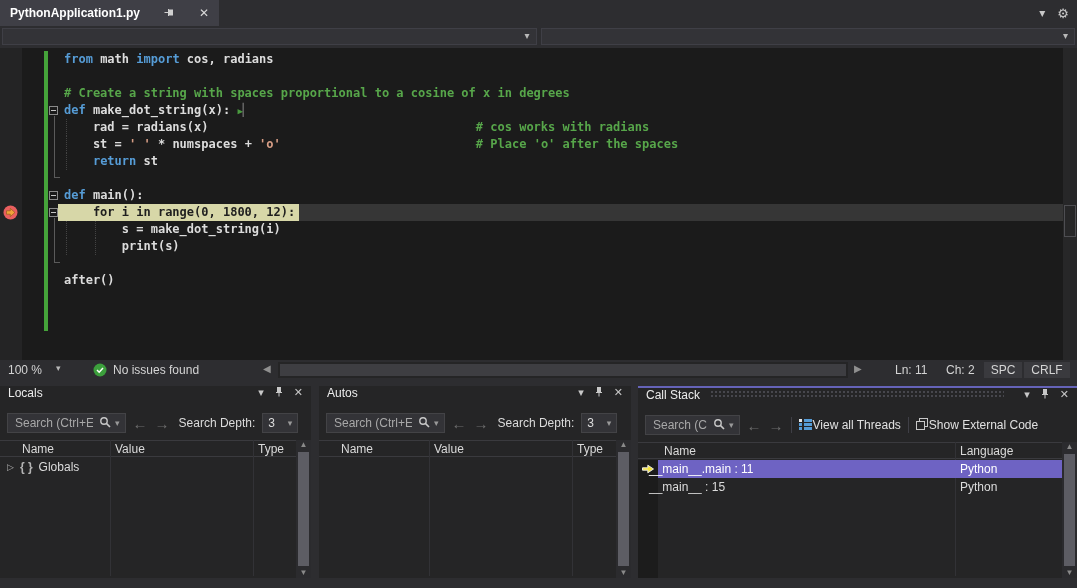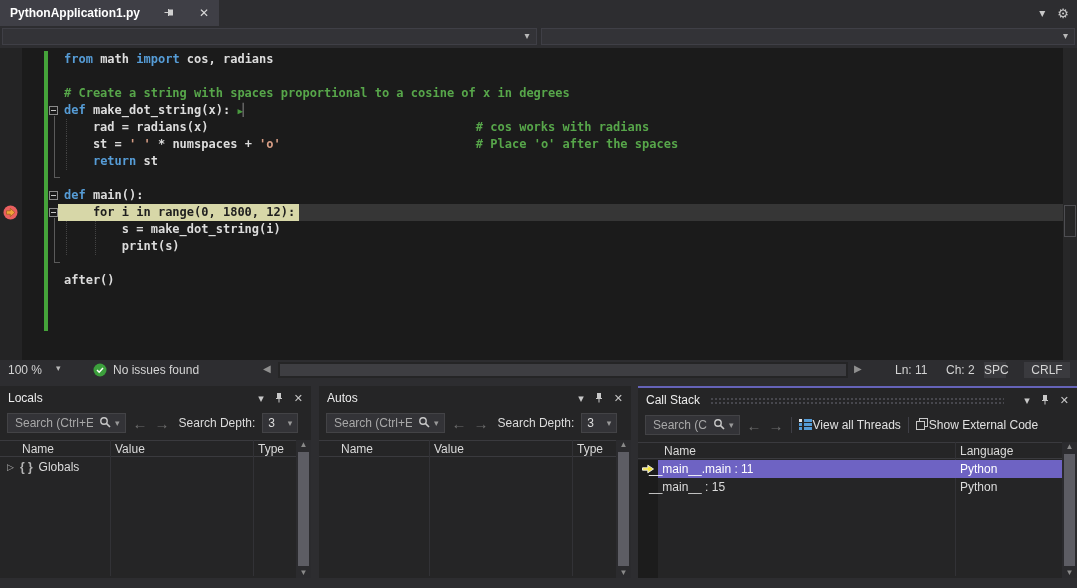--- a/index.html
+++ b/index.html
@@ -52,21 +52,21 @@
   .htrack{position:absolute;left:278px;top:2px;width:570px;height:16px;background:#252526}
   .hthumb{position:absolute;inset:2px;background:#3e3e42}
   .statbox{position:absolute;top:2px;height:16px;background:#3a3a3e;text-align:center;line-height:16px}
   .scroll-arr{color:#8f8f8f;font-size:10px}
 
   
   .panel{position:absolute;top:386px;height:192px;background:var(--panel-bg)}
   .p-locals{left:0;width:311px}
   .p-autos{left:319px;width:312px}
   .p-callstack{left:638px;width:439px;border-top:2px solid #6563b8}
-  .ptitle{height:24px;display:flex;align-items:center;padding:0 8px;color:#ececec}
+  .ptitle{height:24px;display:flex;align-items:flex-start;padding:0 8px;color:#ececec}
   .ptitle .dots{flex:1;height:9px;margin:2px 10px 0 10px;background:radial-gradient(circle,#47474d 1px,transparent 1.2px);background-size:4px 4px}
   .ptitle .sp{flex:1}
   .ptitle .icon{color:#c8c8c8;margin-left:10px;font-size:11px}
   .ptoolbar{height:26px;display:flex;align-items:center;padding:0 7px;gap:7px}
   .searchbox{display:flex;align-items:center;background:var(--box-bg);border:1px solid var(--box-border);height:20px;padding:0 5px;gap:4px}
   .searchbox input{background:transparent;border:0;outline:0;color:#bbb;font-size:12px;font-family:inherit}
   .searchbox input::placeholder{color:#a8a8a8;opacity:1}
   .sb-arr{color:#999;font-size:9px}
   .nav-arr{color:#6e6e6e;font-size:15px;line-height:1}
   .depth-combo{background:var(--box-bg);border:1px solid var(--box-border);height:20px;width:36px;display:flex;align-items:center;justify-content:space-between;padding:0 5px}
@@ -159,21 +159,21 @@
         </svg>
     </span>
     <span style="left:113px">No issues found</span>
     <span class="scroll-arr" style="left:263px">◀</span>
     <div class="htrack">
         <div class="hthumb"></div>
       </div>
     <span class="scroll-arr" style="left:854px">▶</span>
     <span style="left:895px">Ln: 11</span>
     <span style="left:946px">Ch: 2</span>
-    <div class="statbox" style="left:984px;width:22px">SPC</div>
+    <div class="statbox" style="left:984px;width:38px">SPC</div>
     <div class="statbox" style="left:1024px;width:46px">CRLF</div>
   </div>
 
   <section class="panel p-locals">
     <div class="ptitle">
       <span>Locals</span>
       <span class="sp"></span>
       <span class="icon">▾</span>
       <span class="icon"><svg width="10" height="11" viewBox="0 0 10 11">
             <rect x="3" y="1" width="4" height="5" fill="#c8c8c8"></rect>

